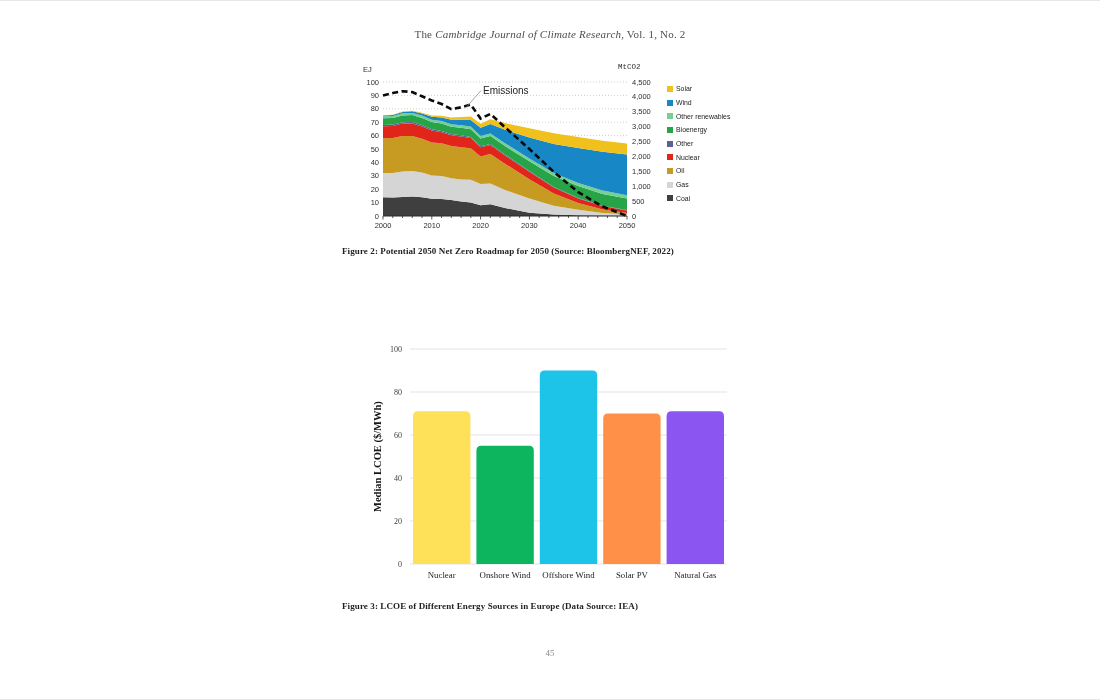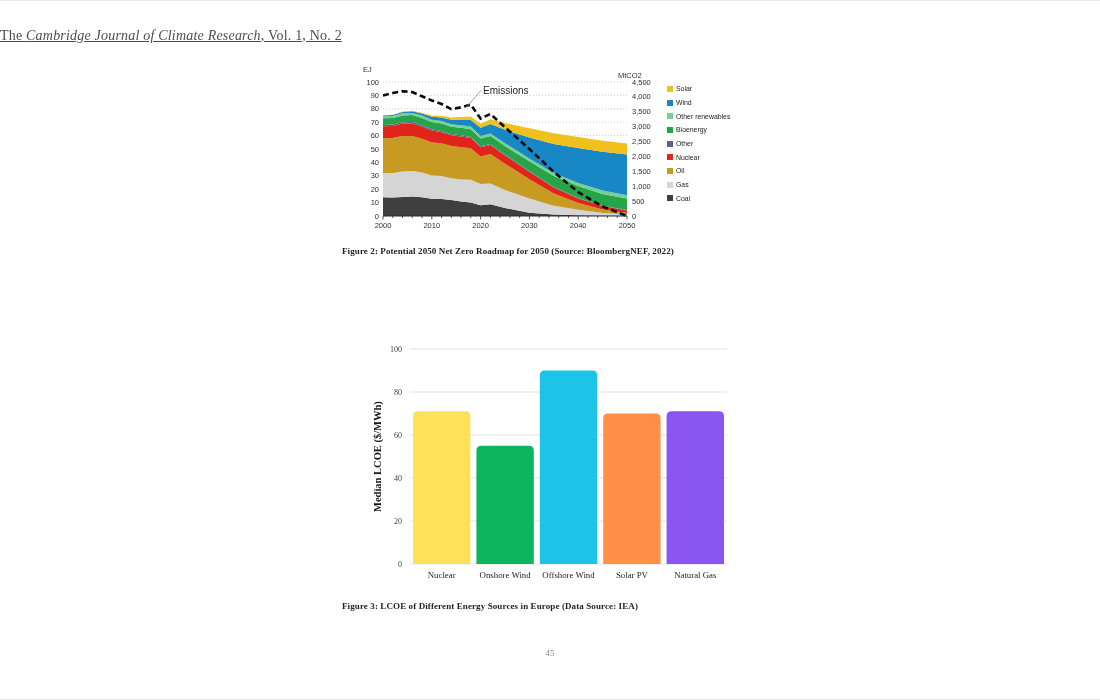--- a/index.html
+++ b/index.html
@@ -1,27 +1,27 @@
 <!DOCTYPE html>
 <html><head>
 <meta charset="utf-8">
 <style>
   html,body{margin:0;padding:0;background:#fff;}
   .page{position:relative;width:1100px;height:700px;background:#ffffff;overflow:hidden;
         font-family:"Liberation Serif",serif;border-top:1px solid #e7e7e7;border-bottom:1px solid #e7e7e7;box-sizing:border-box;}
-  .running-header{position:absolute;top:27px;left:0;width:100%;text-align:left;
-        font-size:14px;color:#4d4d4d;letter-spacing:.2px;text-decoration:underline;}
+  .running-header{position:absolute;top:27px;left:0;width:100%;text-align:center;
+        font-size:11px;color:#4d4d4d;letter-spacing:.2px;}
   .running-header .it{font-style:italic;}
 
   
   .chart1{position:absolute;left:355px;top:60px;width:405px;height:178px;
         font-family:"Liberation Sans",sans-serif;text-align:right;}
   .axis-unit{position:absolute;font-size:7.5px;color:#2e2e2e;}
   #c1-ej{left:8px;top:4px;}
-  #c1-mt{left:263px;top:10px;}
+  #c1-mt{left:263px;top:2px;font-family:Liberation Mono, monospace;}
   #c1-plot{position:absolute;left:28px;top:21px;overflow:visible;}
   .annotation{position:absolute;left:128px;top:23.5px;font-size:10px;color:#222;}
   .legend{position:absolute;left:312px;top:21px;list-style:none;margin:0;padding:0;}
   .legend li{display:flex;align-items:center;height:13.7px;}
   .swatch{width:6px;height:6px;margin-right:3px;flex:none;}
   .legend .lbl{font-size:6.9px;color:#222;white-space:nowrap;}
 
   .caption{position:absolute;left:342px;font-size:9px;color:#1f1f1f;letter-spacing:.1px;font-weight:bold;}
   #cap2{top:245px;}
   #cap3{top:600px;}

